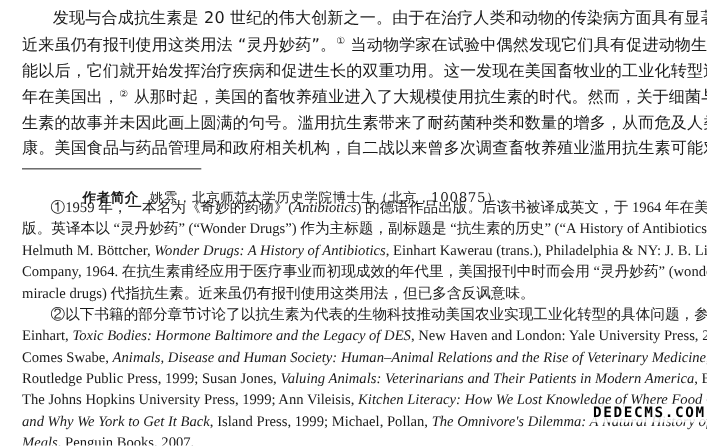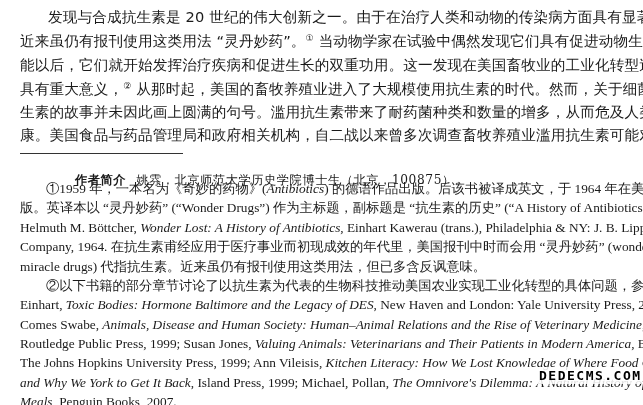--- a/index.html
+++ b/index.html
@@ -94,34 +94,34 @@
 <body>
 
 <div class="page">
 
   <div class="line body-line indent" style="top:7px;">发现与合成抗生素是 20 世纪的伟大创新之一。由于在治疗人类和动物的传染病方面具有显著功效，</div>
 
   <div class="line body-line" style="top:31px;"><span>近来虽仍有报刊使用这类用法 “灵丹妙药”。</span><sup class="fn">①</sup> <span>当动物学家在试验中偶然发现它们具有促进动物生长的功</span></div>
 
   <div class="line body-line" style="top:55px;">能以后，它们就开始发挥治疗疾病和促进生长的双重功用。这一发现在美国畜牧业的工业化转型过程中</div>
 
-  <div class="line body-line" style="top:79px;"><span>具有重大意义，</span><sup class="fn">②</sup> <span>从那时起，美国的畜牧养殖业进入了大规模使用抗生素的时代。然而，关于细菌与抗</span></div>
+  <div class="line body-line" style="top:79px;"><span>年在美国出，</span><sup class="fn">②</sup> <span>从那时起，美国的畜牧养殖业进入了大规模使用抗生素的时代。然而，关于细菌与抗</span></div>
 
   <div class="line body-line" style="top:102px;">生素的故事并未因此画上圆满的句号。滥用抗生素带来了耐药菌种类和数量的增多，从而危及人类健</div>
 
   <div class="line body-line" style="top:125px;">康。美国食品与药品管理局和政府相关机构，自二战以来曾多次调查畜牧养殖业滥用抗生素可能对人类</div>
 
   <div class="divider"></div>
 
   <div class="line note-line indent author" style="top:171px;"><span class="cjk bold">作者简介</span>&nbsp;&nbsp;&nbsp;<span class="cjk">姚雰，北京师范大学历史学院博士生（北京，100875）。</span></div>
 
   <div id="footnotes">
       <div class="line note-line indent" style="top: 180px;"><span>①1959 年，一本名为《奇妙的药物》(</span><span class="it">Antibiotics</span><span>) 的德语作品出版。后该书被译成英文，于 1964 年在美国出</span></div>
       <div class="line note-line" style="top: 199px;"><span>版。英译本以 “灵丹妙药” (“Wonder Drugs”) 作为主标题，副标题是 “抗生素的历史” (“A History of Antibiotics”)。</span></div>
-      <div class="line note-line" style="top: 219px;"><span>Helmuth M. Böttcher, </span><span class="it">Wonder Lost: A History of Antibiotics</span><span>, Einhart Kawerau (trans.), Philadelphia &amp; NY: J. B. Lippincott</span></div>
+      <div class="line note-line" style="top: 219px;"><span>Helmuth M. Böttcher, </span><span class="it">Wonder Drugs: A History of Antibiotics</span><span>, Einhart Kawerau (trans.), Philadelphia &amp; NY: J. B. Lippincott</span></div>
       <div class="line note-line" style="top: 238px;"><span>Company, 1964. 在抗生素甫经应用于医疗事业而初现成效的年代里，美国报刊中时而会用 “灵丹妙药” (wonder drugs/</span></div>
       <div class="line note-line final" style="top: 258px;"><span>miracle drugs) 代指抗生素。近来虽仍有报刊使用这类用法，但已多含反讽意味。</span></div>
       <div class="line note-line indent" style="top: 277px;"><span>②以下书籍的部分章节讨论了以抗生素为代表的生物科技推动美国农业实现工业化转型的具体问题，参见 Nancy</span></div>
       <div class="line note-line" style="top: 296px;"><span>Einhart, </span><span class="it">Toxic Bodies: Hormone Baltimore and the Legacy of DES</span><span>, New Haven and London: Yale University Press, 2010;</span></div>
       <div class="line note-line" style="top: 316px;"><span>Comes Swabe, </span><span class="it">Animals, Disease and Human Society: Human–Animal Relations and the Rise of Veterinary Medicine</span><span>, New York:</span></div>
       <div class="line note-line" style="top: 335px;"><span>Routledge Public Press, 1999; Susan Jones, </span><span class="it">Valuing Animals: Veterinarians and Their Patients in Modern America</span><span>, Baltimore:</span></div>
       <div class="line note-line" style="top: 354px;"><span>The Johns Hopkins University Press, 1999; Ann Vileisis, </span><span class="it">Kitchen Literacy: How We Lost Knowledge of Where Food Comes from</span></div>
       <div class="line note-line" style="top: 374px;"><span class="it">and Why We York to Get It Back</span><span>, Island Press, 1999; Michael, Pollan, </span><span class="it">The Omnivore's Dilemma: A Natural History of Four</span></div>
       <div class="line note-line final" style="top: 393px;"><span class="it">Meals</span><span>, Penguin Books, 2007.</span></div>
     </div>

